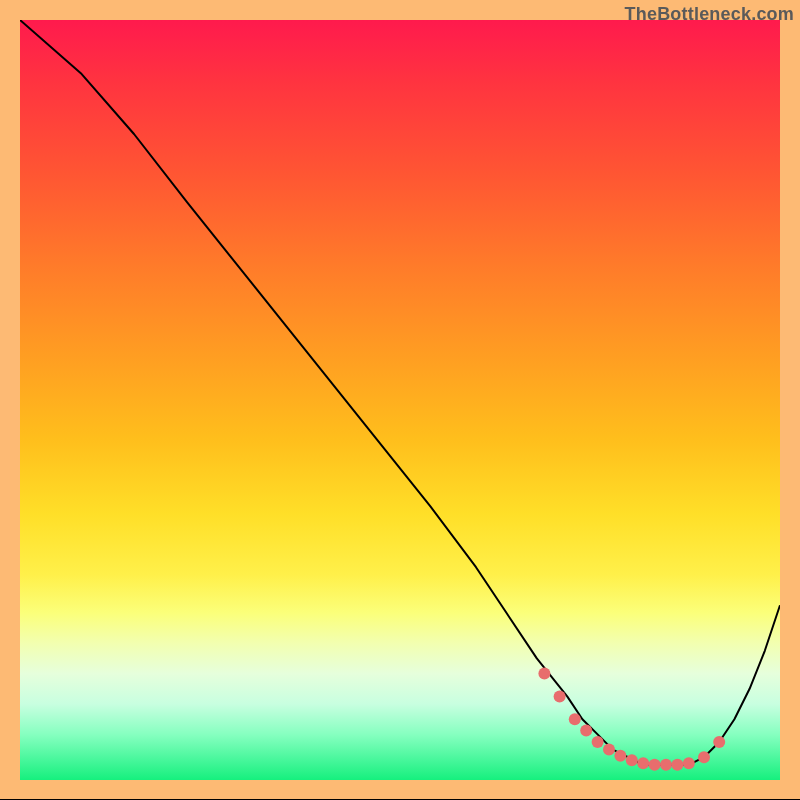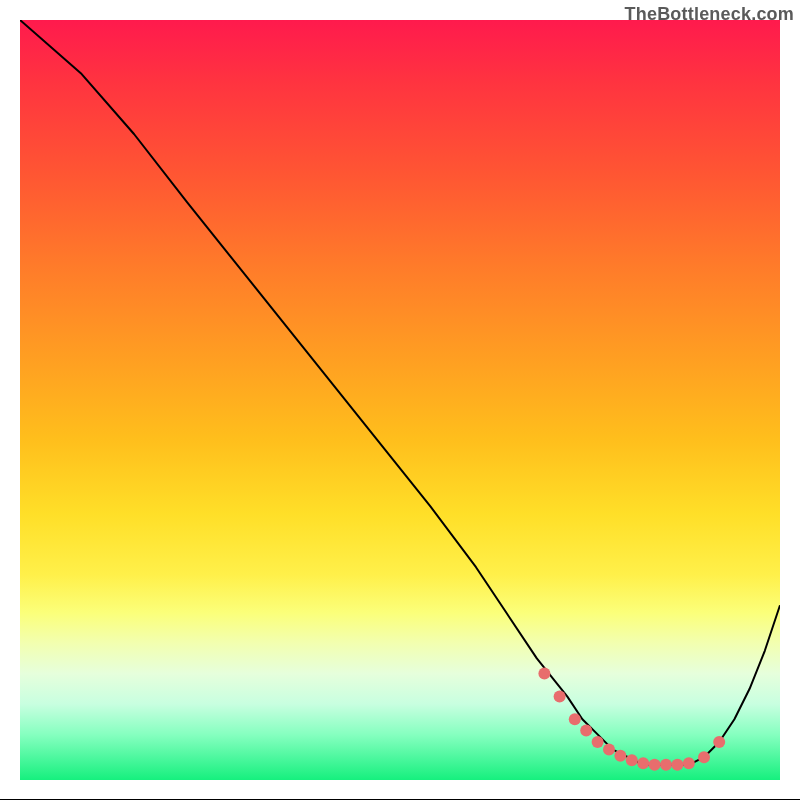--- a/index.html
+++ b/index.html
@@ -8,21 +8,21 @@
     width: 800px;
     height: 800px;
     background: #000;
     font-family: Arial, Helvetica, sans-serif;
     overflow: hidden;
   }
   #stage {
     position: relative;
     width: 800px;
     height: 799px;
-    background: #ffffff;
+    background: #fdba74;
   }
   #plot-area {
     position: absolute;
     left: 20px;
     top: 20px;
     width: 760px;
     height: 760px;
     
     background: linear-gradient(
       to bottom,

